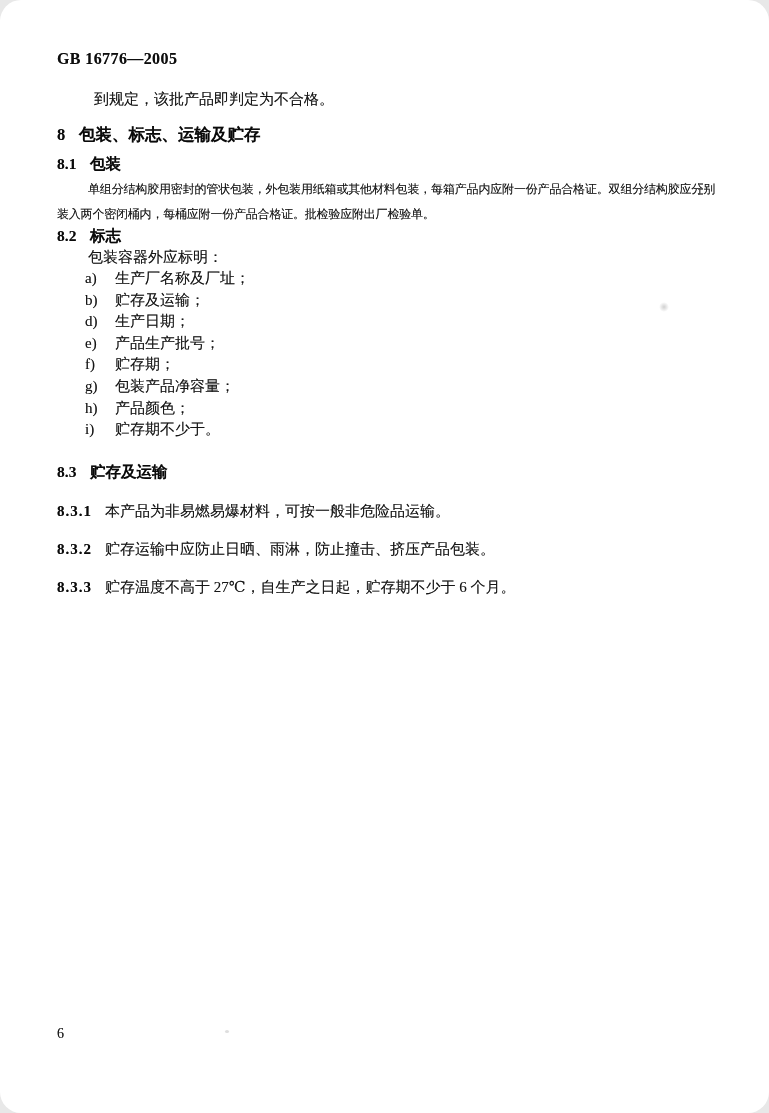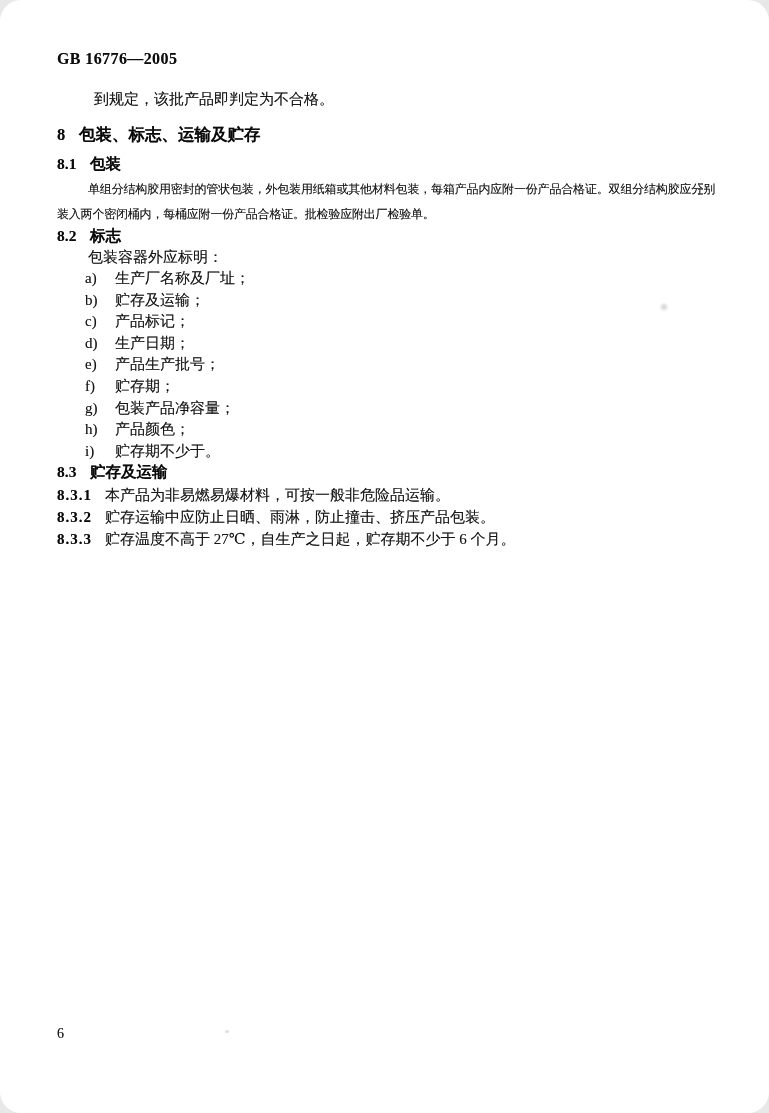--- a/index.html
+++ b/index.html
@@ -52,21 +52,21 @@
     left: 85px; top: 268px;
     font-size: 15px; line-height: 21.6px;
   }
   .list-82 .li-label { display: inline-block; width: 30px; }
   .clauses-83 {
     left: 57px; top: 484px;
     font-size: 15px; line-height: 22px;
   }
   .clauses-83 .cl-num {
     display: inline-block; width: 48px;
-    font-weight: 700; letter-spacing: 1px; color: #0a0a0a;
+    font-weight: 700; letter-spacing: 1px; color: #0a0a0a; margin-top: 16px;
   }
   .page-number {
     left: 57px; top: 1026px;
     font-size: 14px;
   }
   
   .artifact { position: absolute; pointer-events: none; }
   .art-edge {
     left: 698px; top: 183px; width: 5px; height: 12px;
     background: repeating-linear-gradient(#4a4a4a 0 2px, transparent 2px 5px);
@@ -103,21 +103,20 @@
 
   <div class="abs sec-h h-sub h-82">
     <span class="num-sub">8.2</span><span>标志</span>
   </div>
 
   <div class="abs lead-82">包装容器外应标明：</div>
 
   <div class="abs list-82">
     <div><span class="li-label">a)</span><span>生产厂名称及厂址；</span></div>
     <div><span class="li-label">b)</span><span>贮存及运输；</span></div>
-    <div><span class="li-label">c)</span><span>产品标记；</span></div>
     <div><span class="li-label">d)</span><span>生产日期；</span></div>
     <div><span class="li-label">e)</span><span>产品生产批号；</span></div>
     <div><span class="li-label">f)</span><span>贮存期；</span></div>
     <div><span class="li-label">g)</span><span>包装产品净容量；</span></div>
     <div><span class="li-label">h)</span><span>产品颜色；</span></div>
     <div><span class="li-label">i)</span><span>贮存期不少于。</span></div>
   </div>
 
   <div class="abs sec-h h-sub h-83">
     <span class="num-sub">8.3</span><span>贮存及运输</span>

